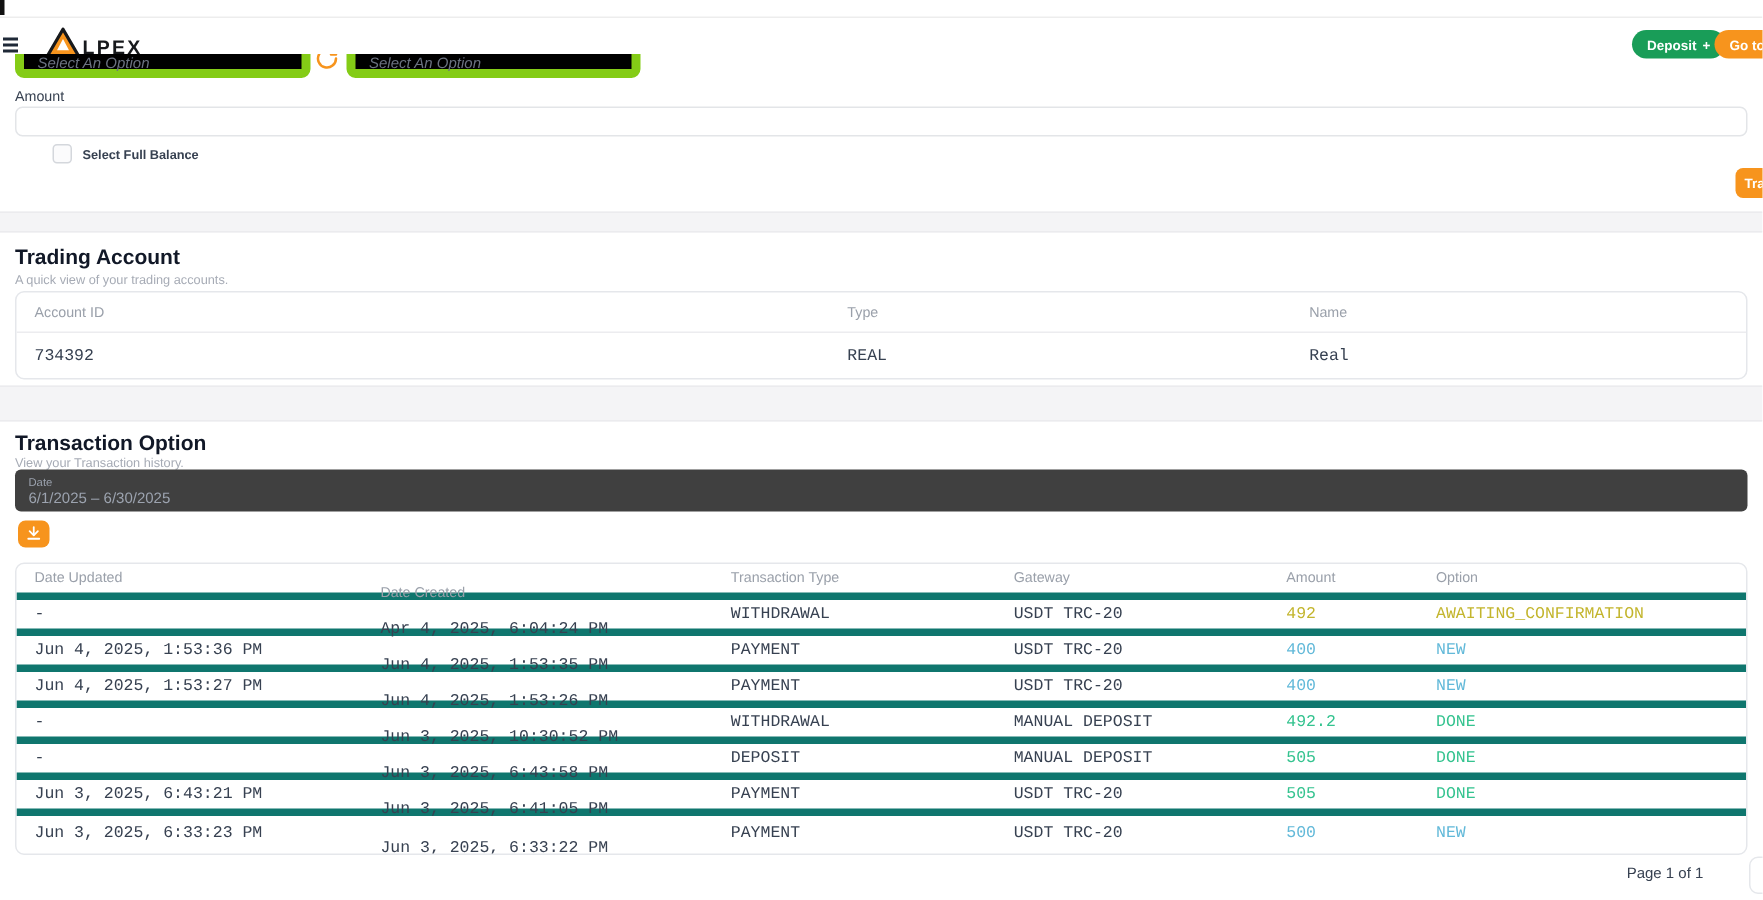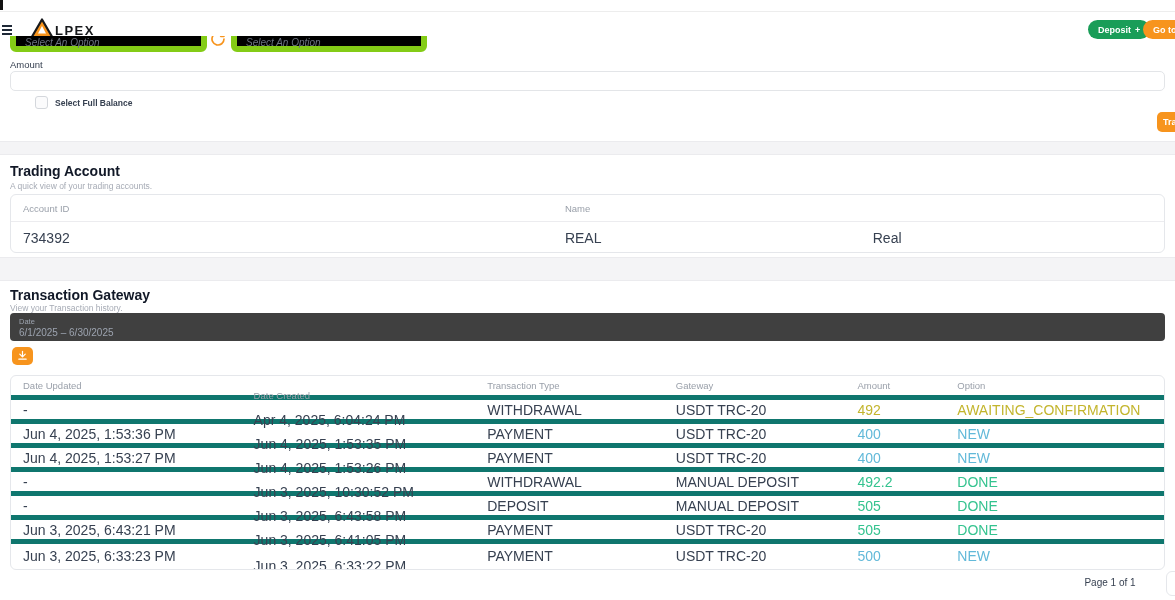--- a/index.html
+++ b/index.html
@@ -47,21 +47,21 @@
   .sec-title { left:10px; font-size:14px; font-weight:bold; color:#111827; }
   .sec-sub { left:10px; font-size:8.5px; color:#a6abb5; }
   #ta-title { top:163px; } #ta-sub { top:181px; }
   #th-title { top:287px; } #th-sub { top:303px; }
 
   .card { left:10px; width:1155px; border:1px solid #e5e7eb; border-radius:6px; background:#fff; overflow:hidden; }
   #ta-card { top:194px; height:59px; }
   .trow { display:flex; align-items:center; }
   .trow > div { padding-left:12px; overflow:hidden; white-space:nowrap; }
   .thead { color:#9aa0aa; font-size:9.5px; border-bottom:1px solid #ececef; }
-  .tdata { color:#374151; font-size:14px; }
+  .tdata { color:#374151; font-size:11px;font-family:Liberation Mono, monospace; }
   #ta-card .trow { height:27px; }
   #ta-card .tdata { height:31px; }
   .ta-c1 { width:47%; } .ta-c2 { width:26.7%; } .ta-c3 { width:26.3%; }
 
   
   #date-field { left:10px; top:313px; width:1155px; height:28px; background:#404040; border-radius:4px;
     padding:4px 12px 0 9px; cursor:pointer; }
   #date-label { font-size:7.5px; color:#9ca3af; }
   #date-value { font-size:10px; color:#9ca3af; margin-top:1px; }
   #download-btn { left:12px; top:347px; width:21px; height:18px; background:var(--accent_orange);
@@ -124,32 +124,33 @@
 <div class="abs" id="fullbal-label">Select Full Balance</div>
 <button class="abs" id="transfer-btn">Transfer</button>
 
 <div class="abs gray-band" id="band1"></div>
 
 <div class="abs sec-title" id="ta-title">Trading Account</div>
 <div class="abs sec-sub" id="ta-sub">A quick view of your trading accounts.</div>
 <div class="abs card" id="ta-card">
   <div class="trow thead">
     <div class="ta-c1">Account ID</div>
+    <div class="ta-c2">Type</div>
     <div class="ta-c3">Name</div>
   </div>
   <div class="trow tdata">
     <div class="ta-c1">734392</div>
     <div class="ta-c2">REAL</div>
     <div class="ta-c3">Real</div>
   </div>
 </div>
 
 <div class="abs gray-band" id="band2"></div>
 
-<div class="abs sec-title" id="th-title">Transaction Gateway</div>
+<div class="abs sec-title" id="th-title">Transaction Option</div>
 <div class="abs sec-sub" id="th-sub">View your Transaction history.</div>
 <div class="abs" id="date-field">
   <div id="date-label">Date</div>
   <div id="date-value">6/1/2025 – 6/30/2025</div>
 </div>
 <button class="abs" id="download-btn">
   <span>
     <svg width="11" height="11" viewBox="0 0 24 24" fill="none" stroke="#fff" stroke-width="2.6" stroke-linecap="round" stroke-linejoin="round">
       <path d="M12 3v11"></path>
         <polyline points="6 9 12 15 18 9"></polyline>

